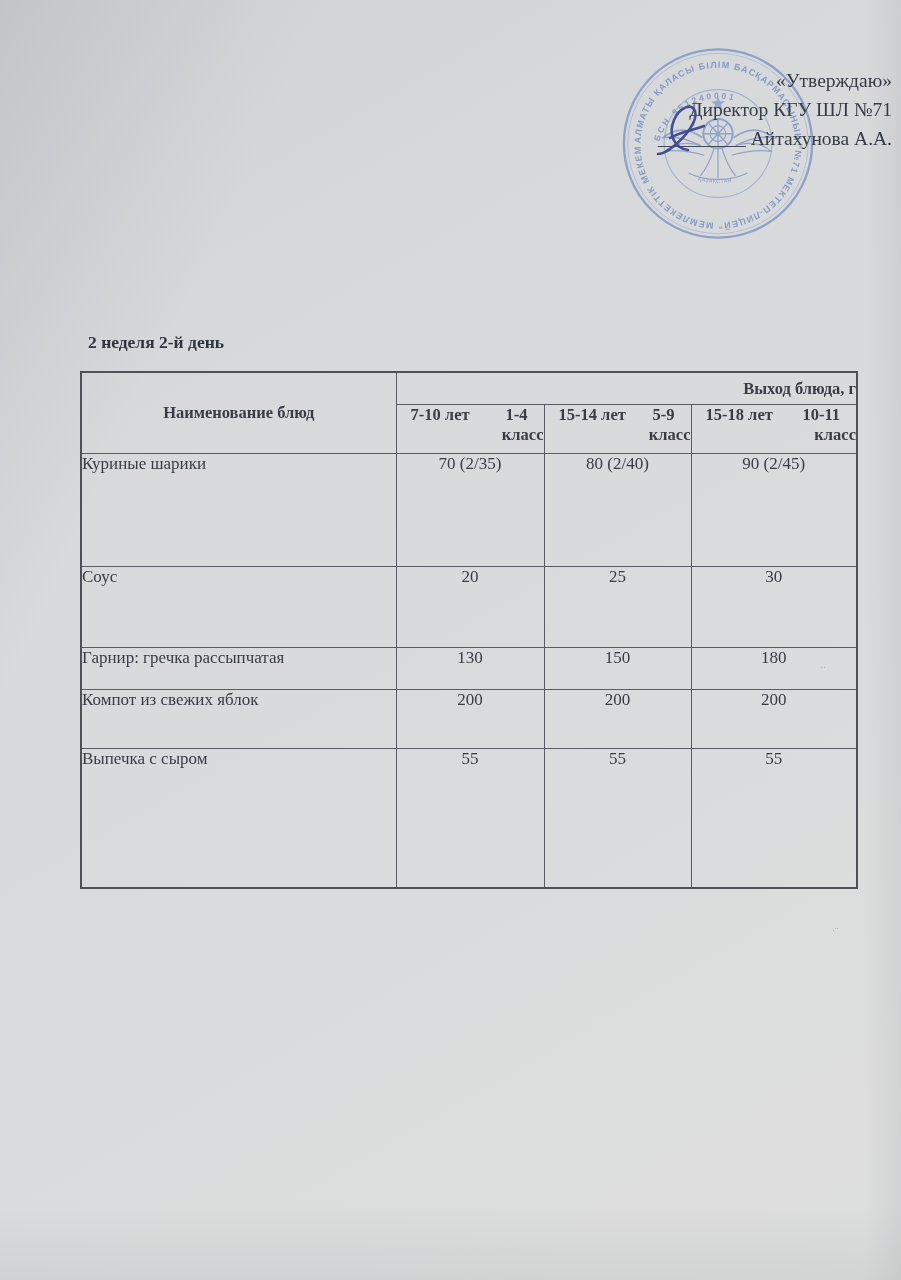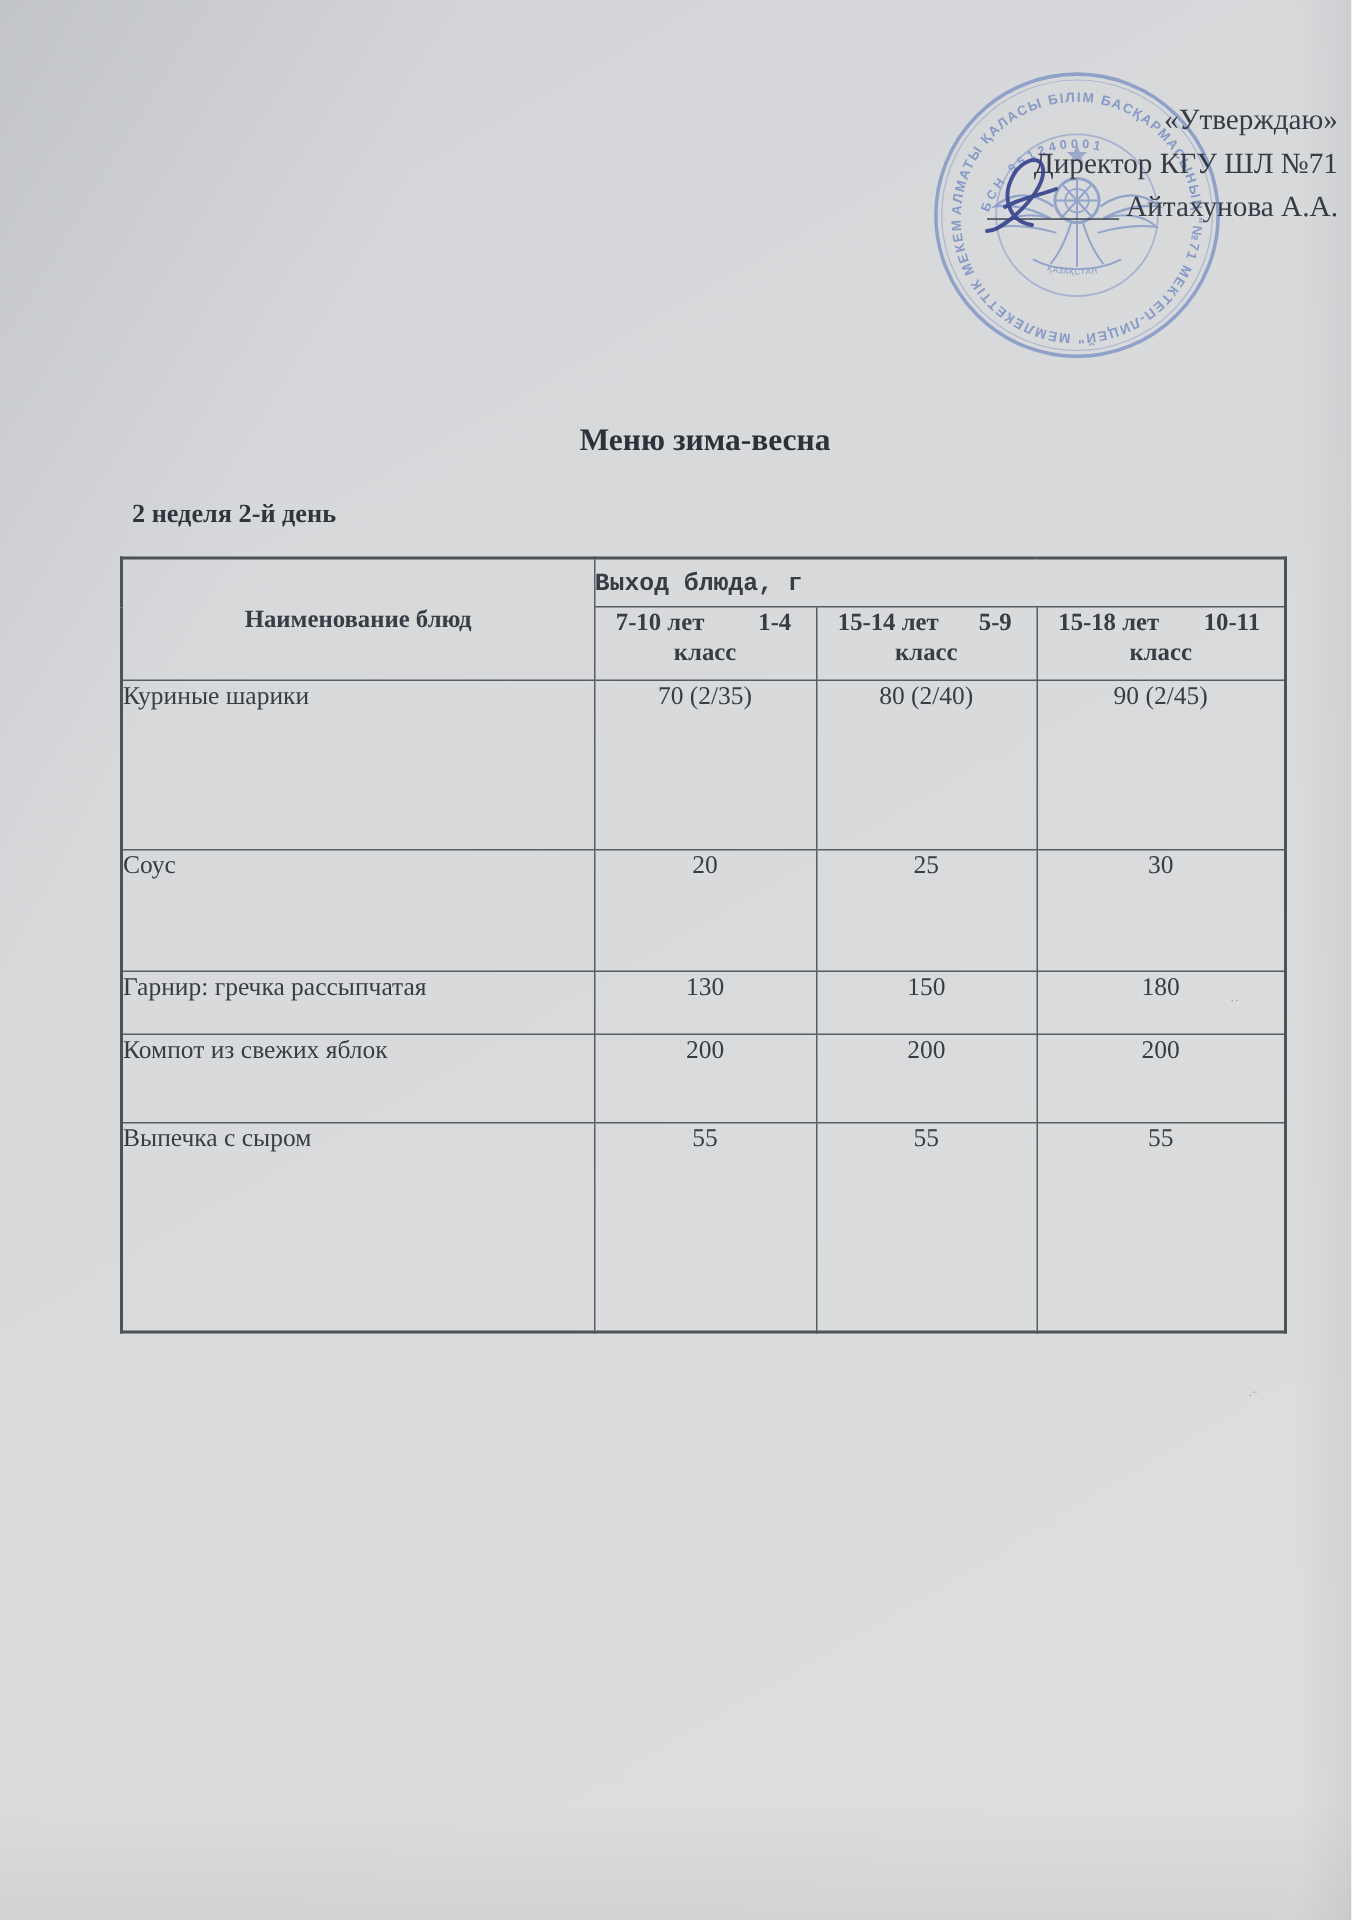--- a/index.html
+++ b/index.html
@@ -130,38 +130,37 @@
   table.menu { border: 2px solid #4e5257; }
   th.name-head {
     font-weight: bold;
     font-size: 16.5px;
     text-align: center;
     vertical-align: middle;
   }
   th.group-head {
     font-weight: bold;
     font-size: 16.5px;
-    text-align: left;
+    text-align: right;
     vertical-align: middle;
     height: 31px;
-    font-family: Liberation Mono, monospace;
   }
   th.age-col {
     font-weight: bold;
     font-size: 16.5px;
     vertical-align: top;
     height: 48px;
     padding: 4px 0 0 0;
   }
   .age-line {
     display: flex;
     justify-content: space-between;
     padding: 0 16px 0 14px;
   }
-  .grade-line { text-align: center; }
+  .grade-line { text-align: right; }
   td.dish {
     text-align: left;
     vertical-align: top;
     padding: 3px 6px 0 7px;
   }
   td.val {
     text-align: center;
     vertical-align: top;
     padding-top: 3px;
     margin-left: 30px;
@@ -228,21 +227,20 @@
   </div>
 
   <svg class="signature" viewBox="0 0 84 66">
     <g fill="none" stroke="#39448e" stroke-width="2.6" stroke-linecap="round" opacity="0.92">
       <path d="M40,52 C26,50 20,36 26,22 C31,10 44,4 47,13 C50,23 38,38 26,48 C20,53 14,56 10,56"></path>
       <path d="M22,40 C32,34 46,32 56,28"></path>
     </g>
   </svg>
 
   <div class="title-block">
-    <div>Меню зима-весна</div>
   </div>
 
   <div class="subtitle">2 неделя 2-й день</div>
 
   <table class="menu">
     <colgroup>
       <col style="width:315px">
       <col style="width:148px">
       <col style="width:147px">
       <col style="width:166px">

